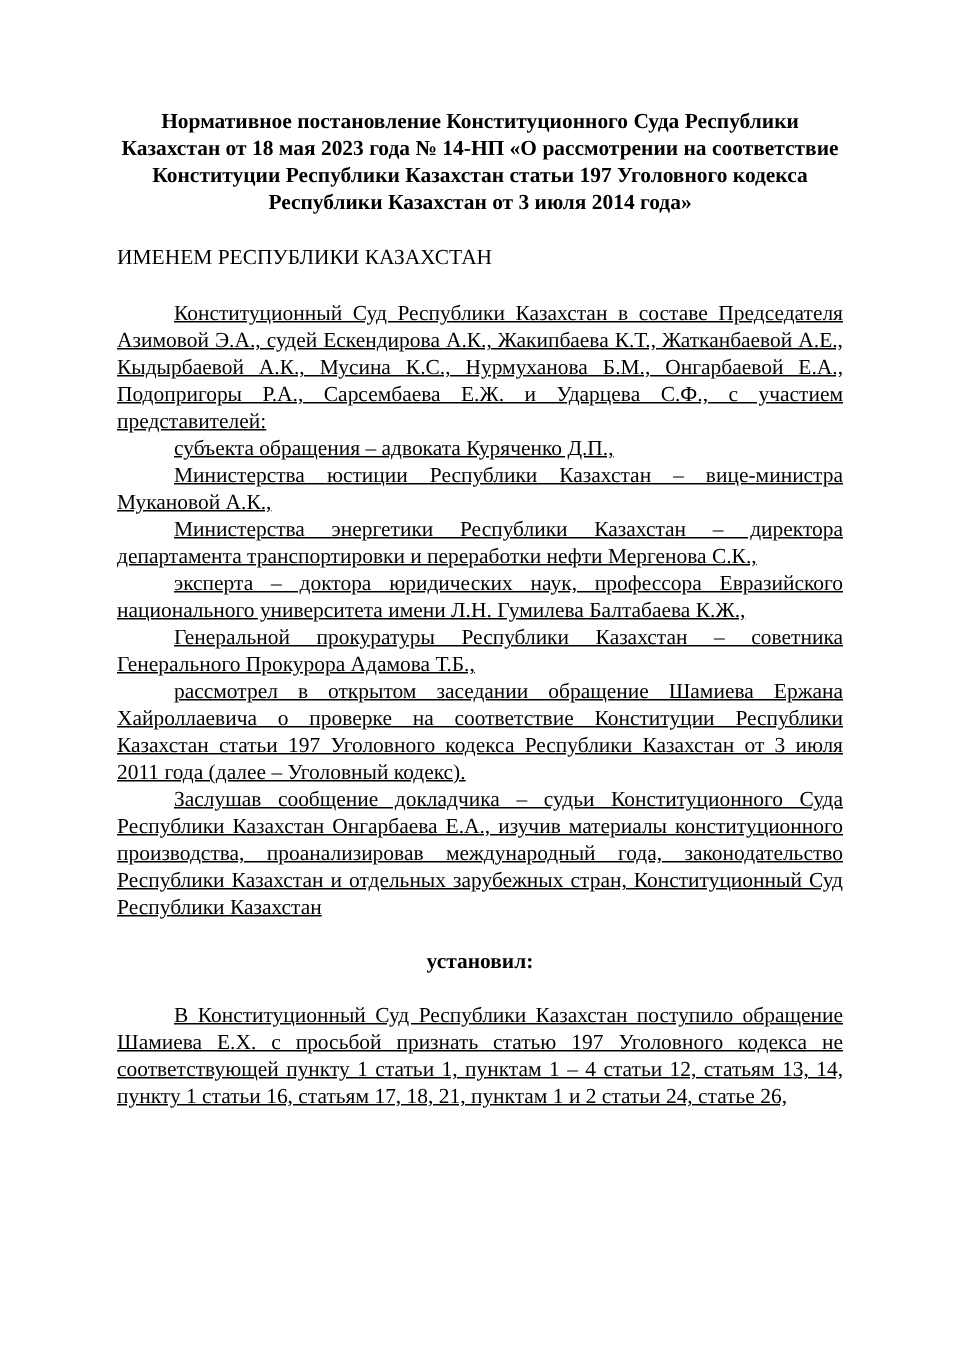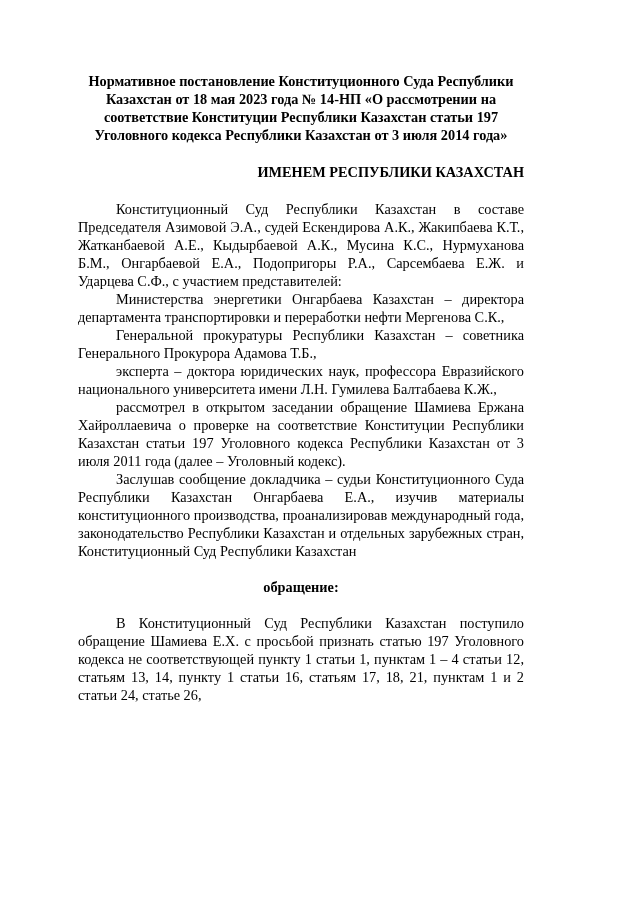--- a/index.html
+++ b/index.html
@@ -6,62 +6,65 @@
     margin: 0;
     padding: 0;
     background: #ffffff;
   }
   .page {
     position: relative;
     width: 640px;
     height: 812px;
     box-sizing: border-box;
     background: #ffffff;
-    padding: 72px 116px 40px 78px;
+    padding: 72px 78px 40px 78px;
     font-family: "Liberation Serif", "DejaVu Serif", serif;
     font-size: 14.3px;
     line-height: 18px;
     color: #000000;
     overflow: hidden;
   }
   .doc-title {
     font-weight: bold;
     text-align: center;
     margin: 0 0 0 0;
   }
   .doc-subtitle {
-    font-weight: bold;
-    text-align: right;
+    font-weight: normal;
+    text-align: left;
     margin: 19px 0 19px 0;
   }
   p.body-par {
     margin: 0;
     text-align: justify;
     text-indent: 38px;
     text-justify: inter-word;
+    text-decoration: underline;
   }
   .section-heading {
     font-weight: bold;
     text-align: center;
     margin: 18px 0 18px 0;
   }
 </style>
 </head>
 <body>
 
 <div class="page">
 
   <div class="doc-title">Нормативное постановление Конституционного Суда Республики Казахстан от 18 мая 2023 года № 14-НП «О рассмотрении на соответствие Конституции Республики Казахстан статьи 197 Уголовного кодекса Республики Казахстан от 3 июля 2014 года»</div>
 
   <div class="doc-subtitle">ИМЕНЕМ РЕСПУБЛИКИ КАЗАХСТАН</div>
 
   <p class="body-par">Конституционный Суд Республики Казахстан в составе Председателя Азимовой Э.А., судей Ескендирова А.К., Жакипбаева К.Т., Жатканбаевой А.Е., Кыдырбаевой А.К., Мусина К.С., Нурмуханова Б.М., Онгарбаевой Е.А., Подопригоры Р.А., Сарсембаева Е.Ж. и Ударцева С.Ф., с участием представителей:</p>
-  <p class="body-par">Министерства энергетики Онгарбаева Казахстан – директора департамента транспортировки и переработки нефти Мергенова С.К.,</p>
+  <p class="body-par">субъекта обращения – адвоката Куряченко Д.П.,</p>
+  <p class="body-par">Министерства юстиции Республики Казахстан – вице-министра Мукановой А.К.,</p>
+  <p class="body-par">Министерства энергетики Республики Казахстан – директора департамента транспортировки и переработки нефти Мергенова С.К.,</p>
+  <p class="body-par">эксперта – доктора юридических наук, профессора Евразийского национального университета имени Л.Н. Гумилева Балтабаева К.Ж.,</p>
   <p class="body-par">Генеральной прокуратуры Республики Казахстан – советника Генерального Прокурора Адамова Т.Б.,</p>
-  <p class="body-par">эксперта – доктора юридических наук, профессора Евразийского национального университета имени Л.Н. Гумилева Балтабаева К.Ж.,</p>
   <p class="body-par">рассмотрел в открытом заседании обращение Шамиева Ержана Хайроллаевича о проверке на соответствие Конституции Республики Казахстан статьи 197 Уголовного кодекса Республики Казахстан от 3 июля 2011 года (далее – Уголовный кодекс).</p>
   <p class="body-par">Заслушав сообщение докладчика – судьи Конституционного Суда Республики Казахстан Онгарбаева Е.А., изучив материалы конституционного производства, проанализировав международный года, законодательство Республики Казахстан и отдельных зарубежных стран, Конституционный Суд Республики Казахстан</p>
 
-  <div class="section-heading">обращение:</div>
+  <div class="section-heading">установил:</div>
 
   <p class="body-par">В Конституционный Суд Республики Казахстан поступило обращение Шамиева Е.Х. с просьбой признать статью 197 Уголовного кодекса не соответствующей пункту 1 статьи 1, пунктам 1 – 4 статьи 12, статьям 13, 14, пункту 1 статьи 16, статьям 17, 18, 21, пунктам 1 и 2 статьи 24, статье 26,</p>
 
 </div>
 
 </body></html>

